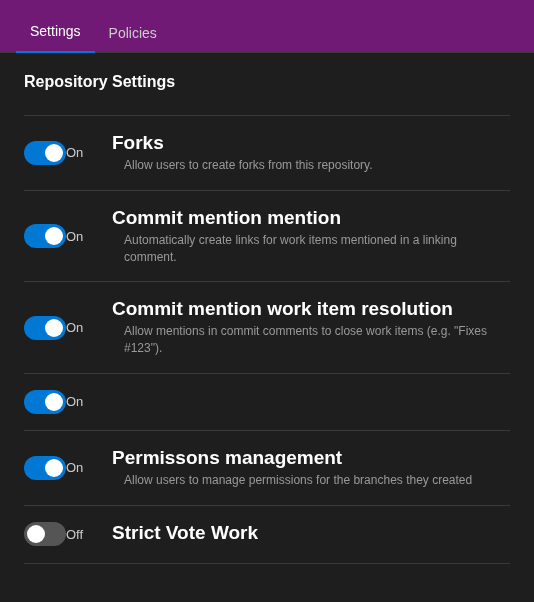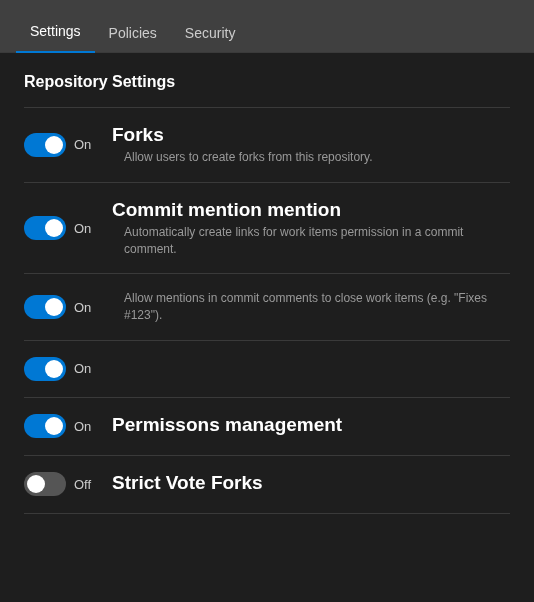--- a/index.html
+++ b/index.html
@@ -17,21 +17,21 @@
       font-size: 13px;
       overflow: hidden;
     }
 
     
     .top-nav {
       display: flex;
       align-items: flex-end;
       padding: 0 16px;
       height: 53px;
-      background-color: #404040;
+      background-color: #701a75;
       border-bottom: 1px solid #3a3a3a;
     }
 
     .nav-tab {
       padding: 12px 14px;
       cursor: pointer;
       color: #cccccc;
       font-size: 14px;
       position: relative;
       margin-bottom: -1px;
@@ -44,40 +44,39 @@
 
     
     .main-content {
       padding: 20px 24px;
     }
 
     .section-title {
       font-size: 16px;
       font-weight: 600;
       color: #ffffff;
-      margin-bottom: 16px;
+      margin-bottom: 24px;
     }
 
     
     .settings-list {
       border-top: 1px solid #3a3a3a;
     }
 
     .setting-item {
       display: flex;
       align-items: center;
       padding: 16px 0;
       border-bottom: 1px solid #3a3a3a;
       gap: 16px;
     }
 
     .toggle-area {
       display: flex;
       align-items: center;
-      gap: 8px;
       min-width: 72px;
     }
 
     
     .toggle {
       position: relative;
       width: 42px;
       height: 24px;
       cursor: pointer;
       flex-shrink: 0;
@@ -138,21 +137,20 @@
       line-height: 1.4;
       margin-left: 12px;
     }
   </style>
 </head>
 <body>
 
 <nav class="top-nav">
   <div class="nav-tab active">Settings</div>
   <div class="nav-tab">Policies</div>
-  <div class="nav-tab">Security</div>
 </nav>
 
 <div class="main-content">
   <h2 class="section-title">Repository Settings</h2>
 
   <div class="settings-list">
 
   <div class="setting-item">
         <div class="toggle-area">
           <div class="toggle">
@@ -171,33 +169,34 @@
         <div class="toggle-area">
           <div class="toggle">
             <div class="toggle-track">
               <div class="toggle-thumb"></div>
             </div>
           </div>
           <span class="toggle-label">On</span>
         </div>
         <div class="setting-text">
           <div class="setting-name">Commit mention mention</div>
-          <div class="setting-desc">Automatically create links for work items permission in a commit comment.</div>
-        </div>
-      </div>
-      <div class="setting-item">
-        <div class="toggle-area">
-          <div class="toggle">
-            <div class="toggle-track">
-              <div class="toggle-thumb"></div>
-            </div>
-          </div>
-          <span class="toggle-label">On</span>
-        </div>
-        <div class="setting-text">
+          <div class="setting-desc">Automatically create links for work items mentioned in a linking comment.</div>
+        </div>
+      </div>
+      <div class="setting-item">
+        <div class="toggle-area">
+          <div class="toggle">
+            <div class="toggle-track">
+              <div class="toggle-thumb"></div>
+            </div>
+          </div>
+          <span class="toggle-label">On</span>
+        </div>
+        <div class="setting-text">
+          <div class="setting-name">Commit mention work item resolution</div>
           <div class="setting-desc">Allow mentions in commit comments to close work items (e.g. "Fixes #123").</div>
         </div>
       </div>
       <div class="setting-item">
         <div class="toggle-area">
           <div class="toggle">
             <div class="toggle-track">
               <div class="toggle-thumb"></div>
             </div>
           </div>
@@ -208,29 +207,30 @@
         <div class="toggle-area">
           <div class="toggle">
             <div class="toggle-track">
               <div class="toggle-thumb"></div>
             </div>
           </div>
           <span class="toggle-label">On</span>
         </div>
         <div class="setting-text">
           <div class="setting-name">Permissons management</div>
+          <div class="setting-desc">Allow users to manage permissions for the branches they created</div>
         </div>
       </div>
       <div class="setting-item">
         <div class="toggle-area">
           <div class="toggle">
             <div class="toggle-track off">
               <div class="toggle-thumb"></div>
             </div>
           </div>
           <span class="toggle-label">Off</span>
         </div>
         <div class="setting-text">
-          <div class="setting-name">Strict Vote Forks</div>
+          <div class="setting-name">Strict Vote Work</div>
         </div>
       </div>
     </div>
 </div>
 
 </body></html>

